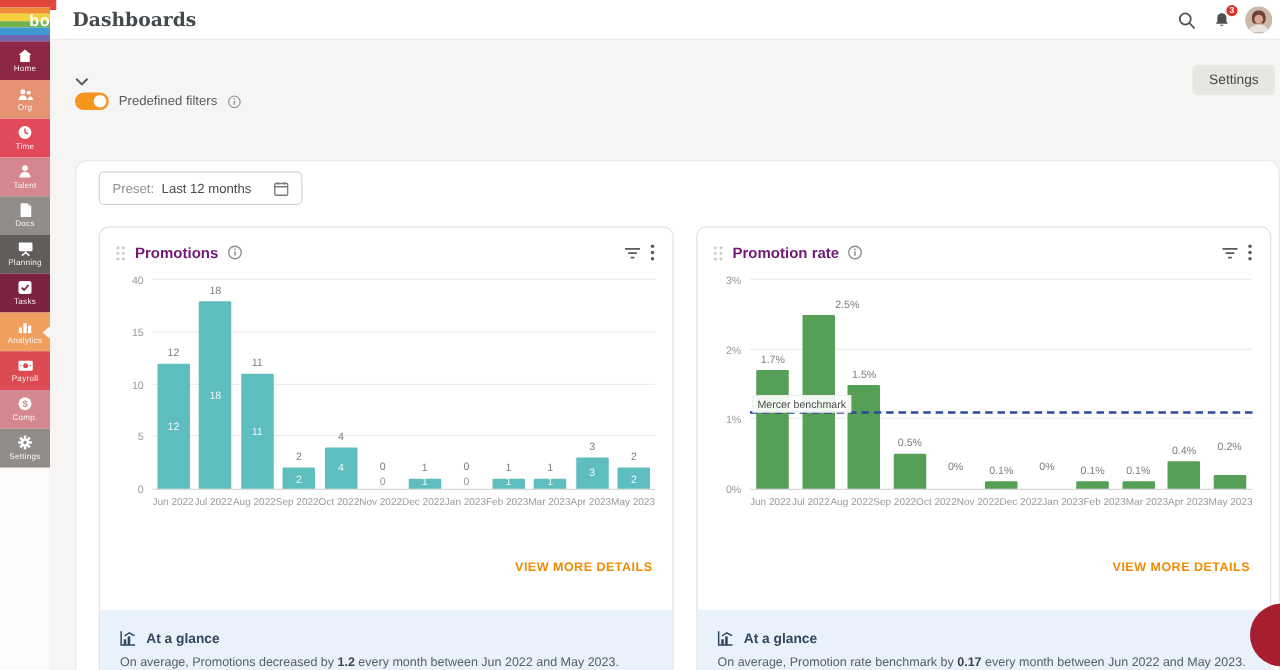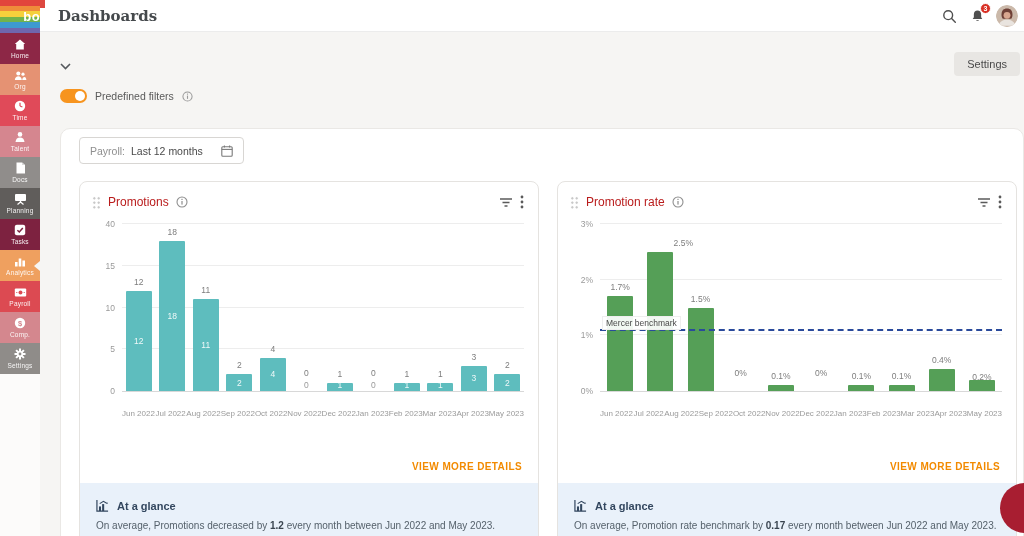--- a/index.html
+++ b/index.html
@@ -26,60 +26,60 @@
   .side-item svg { display:block; }
   .side-item.active::after { content:""; position:absolute; right:0; top:50%; transform:translateY(-50%); border-top:5px solid transparent; border-bottom:5px solid transparent; border-right:6px solid #f6f5f3; }
 
   
   .main { position:absolute; left:40px; top:32px; right:0; bottom:0; background:#f6f5f3; overflow:hidden; }
   .page-head { position:relative; padding:20px 6px 0 20px; }
   .page-title-row { display:flex; align-items:center; gap:8px; }
   .page-title { font-family:"DejaVu Serif", serif; font-weight:700; font-size:21px; color:#3f4347; }
   .chev { cursor:pointer; margin-top:4px; }
   .actions-btn { position:absolute; right:4px; top:20px; background:#e8e6e3; border:none; border-radius:4px; padding:6px 13px; font-size:11px; color:#4a4a4a; font-family:inherit; cursor:pointer; }
-  .toggle-row { display:flex; align-items:center; gap:8px; margin-top:15px; }
+  .toggle-row { display:flex; align-items:center; gap:8px; }
   .toggle { width:27px; height:14px; border-radius:8px; background:#f7941e; position:relative; cursor:pointer; }
   .toggle .knob { position:absolute; right:2px; top:2px; width:10px; height:10px; border-radius:50%; background:#fff; }
   .toggle-lbl { font-size:10.5px; color:#5a5a5a; }
   .info-i { color:#9a9a9a; cursor:pointer; display:inline-flex; }
 
   
   .panel { position:absolute; left:20px; right:0; top:96px; bottom:-12px; background:#fff; border:1px solid #eae8e5; border-radius:10px 10px 0 0; padding:8px 6px 0 18px; }
   .preset-box { display:inline-flex; align-items:center; gap:6px; height:27px; padding:0 10px; border:1px solid #d8d6d3; border-radius:4px; background:#fff; cursor:pointer; }
   .preset-lbl { font-size:10.5px; color:#8f8f8f; }
   .preset-val { font-size:10.5px; color:#4a4a4a; }
   .preset-box svg { margin-left:12px; }
 
   .charts-row { display:flex; gap:18px; margin-top:17px; }
   .card { background:#fff; border:1px solid #e5e3e0; border-radius:8px; height:432px; display:flex; flex-direction:column; overflow:hidden; }
   .card.left { width:460px; flex:none; }
   .card.right { flex:1; }
   .card-head { display:flex; align-items:center; padding:13px 14px 2px 12px; gap:7px; }
   .drag-dots { width:9px; height:13px; background:radial-gradient(circle, #c4c4c4 1px, transparent 1.3px); background-size:4.5px 4.5px; cursor:grab; }
-  .card-title { font-size:12px; font-weight:400; color:#b91c1c; }
+  .card-title { font-size:12px; font-weight:700; color:#701a75; }
   .card-head .spacer { flex:1; }
   .h-icon { cursor:pointer; display:flex; align-items:center; }
 
   
   .chart-wrap { margin:14px 14px 0 14px; padding-left:28px; }
   .plot { position:relative; height:167px; border-bottom:1px solid #d8d8d8; }
   .gridline { position:absolute; left:0; right:0; height:1px; background:#ededed; }
   .ytick { position:absolute; right:calc(100% + 7px); font-size:8.5px; color:#9a9a9a; transform:translateY(50%); }
   .cols { position:absolute; left:0; right:0; top:0; bottom:0; display:flex; }
   .col { flex:1; position:relative; }
   .bar { position:absolute; bottom:0; left:50%; transform:translateX(-50%); width:26px; border-radius:1px 1px 0 0; cursor:pointer; }
   .vlab { position:absolute; left:50%; transform:translateX(-50%); font-size:8.5px; color:#7d7d7d; white-space:nowrap; }
   .inlab { position:absolute; left:50%; transform:translateX(-50%); font-size:8.5px; color:rgba(255,255,255,0.9); white-space:nowrap; }
   .inlab.zero { color:#9a9a9a; }
   .bench { position:absolute; left:0; right:0; height:0; border-top:2px dashed #2a4a9b; }
   .benchlab { position:absolute; left:2px; font-size:8.5px; color:#4a4a4a; background:rgba(255,255,255,0.92); padding:1px 3px; border:1px solid #eee; }
   .months { display:flex; margin-top:5px; }
-  .mlab { flex:1; text-align:center; font-size:8px; color:#9a9a9a; white-space:nowrap;margin-top:12px; }
-
-  .viewmore-row { text-align:right; padding:38px 16px 9px; }
+  .mlab { flex:1; text-align:center; font-size:8px; color:#9a9a9a; white-space:nowrap; }
+
+  .viewmore-row { text-align:right; padding:38px 16px 26px; }
   .viewmore { font-size:10px; font-weight:700; letter-spacing:0.4px; color:#f28a00; cursor:pointer; }
 
   .glance { background:#e9f1fa; flex:1; padding:16px 16px 10px; }
   .glance-title-row { display:flex; align-items:center; gap:8px; margin-bottom:8px; }
   .glance-title { font-size:11px; font-weight:700; color:#33475f; }
   .glance-text { font-size:10px; color:#55616b; }
   .glance-text b { color:#3a4550; }
 
   .help-fab { position:absolute; right:-26px; top:483px; width:50px; height:50px; border-radius:50%; background:#a81e31; z-index:20; cursor:pointer; }
 </style>
@@ -257,21 +257,21 @@
             <circle cx="6" cy="6" r="5" fill="none" stroke="#9a9a9a" stroke-width="1.1"></circle>
             <rect x="5.4" y="5" width="1.2" height="3.6" fill="#9a9a9a"></rect>
             <rect x="5.4" y="2.8" width="1.2" height="1.2" fill="#9a9a9a"></rect>
           </svg>
         </span>
     </div>
   </div>
 
   <div class="panel">
     <div class="preset-box">
-      <span class="preset-lbl">Payroll:</span>
+      <span class="preset-lbl">Preset:</span>
       <span class="preset-val">Last 12 months</span>
       <svg width="12" height="12" viewBox="0 0 12 12">
           <rect x="0.8" y="1.8" width="10.4" height="9.4" rx="1" fill="none" stroke="#7a7a7a" stroke-width="1.1"></rect>
           <line x1="0.8" y1="4.4" x2="11.2" y2="4.4" stroke="#7a7a7a" stroke-width="1.1"></line>
           <line x1="3.4" y1="0.6" x2="3.4" y2="2.6" stroke="#7a7a7a" stroke-width="1.1"></line>
           <line x1="8.6" y1="0.6" x2="8.6" y2="2.6" stroke="#7a7a7a" stroke-width="1.1"></line>
         </svg>
     </div>
 
     <div class="charts-row">
@@ -449,20 +449,24 @@
                 </div>
                 <div class="col">
                   <div class="bar" style="height: 139.167px; background: rgb(85, 159, 87);"></div>
                   <span class="vlab" style="bottom: 143.167px; margin-left: 23px;">2.5%</span>
                 </div>
                 <div class="col">
                   <div class="bar" style="height: 83.5px; background: rgb(85, 159, 87);"></div>
                   <span class="vlab" style="bottom: 87.5px;">1.5%</span>
                 </div>
                 <div class="col">
+                  <div class="bar" style="height: 27.8333px; background: rgb(85, 159, 87);"></div>
+                  <span class="vlab" style="bottom: 31.8333px;">0.5%</span>
+                </div>
+                <div class="col">
                   <span class="vlab" style="bottom: 13px;">0%</span>
                 </div>
                 <div class="col">
                   <div class="bar" style="height: 5.56667px; background: rgb(85, 159, 87);"></div>
                   <span class="vlab" style="bottom: 9.56667px;">0.1%</span>
                 </div>
                 <div class="col">
                   <span class="vlab" style="bottom: 13px;">0%</span>
                 </div>
                 <div class="col">
@@ -472,21 +476,21 @@
                 <div class="col">
                   <div class="bar" style="height: 5.56667px; background: rgb(85, 159, 87);"></div>
                   <span class="vlab" style="bottom: 9.56667px;">0.1%</span>
                 </div>
                 <div class="col">
                   <div class="bar" style="height: 22.2667px; background: rgb(85, 159, 87);"></div>
                   <span class="vlab" style="bottom: 26.2667px;">0.4%</span>
                 </div>
                 <div class="col">
                   <div class="bar" style="height: 11.1333px; background: rgb(85, 159, 87);"></div>
-                  <span class="vlab" style="bottom: 9px; margin-top: 48px;">0.2%</span>
+                  <span class="vlab" style="bottom: 29px; margin-top: 48px;">0.2%</span>
                 </div>
               </div>
               <div class="bench" style="bottom: 59.5633px; border-color: rgb(42, 74, 155);"></div>
               <span class="benchlab" style="bottom: 60.5633px;">Mercer benchmark</span>
             </div>
           <div class="months">
               <span class="mlab">Jun 2022</span>
               <span class="mlab">Jul 2022</span>
               <span class="mlab">Aug 2022</span>
               <span class="mlab">Sep 2022</span>

